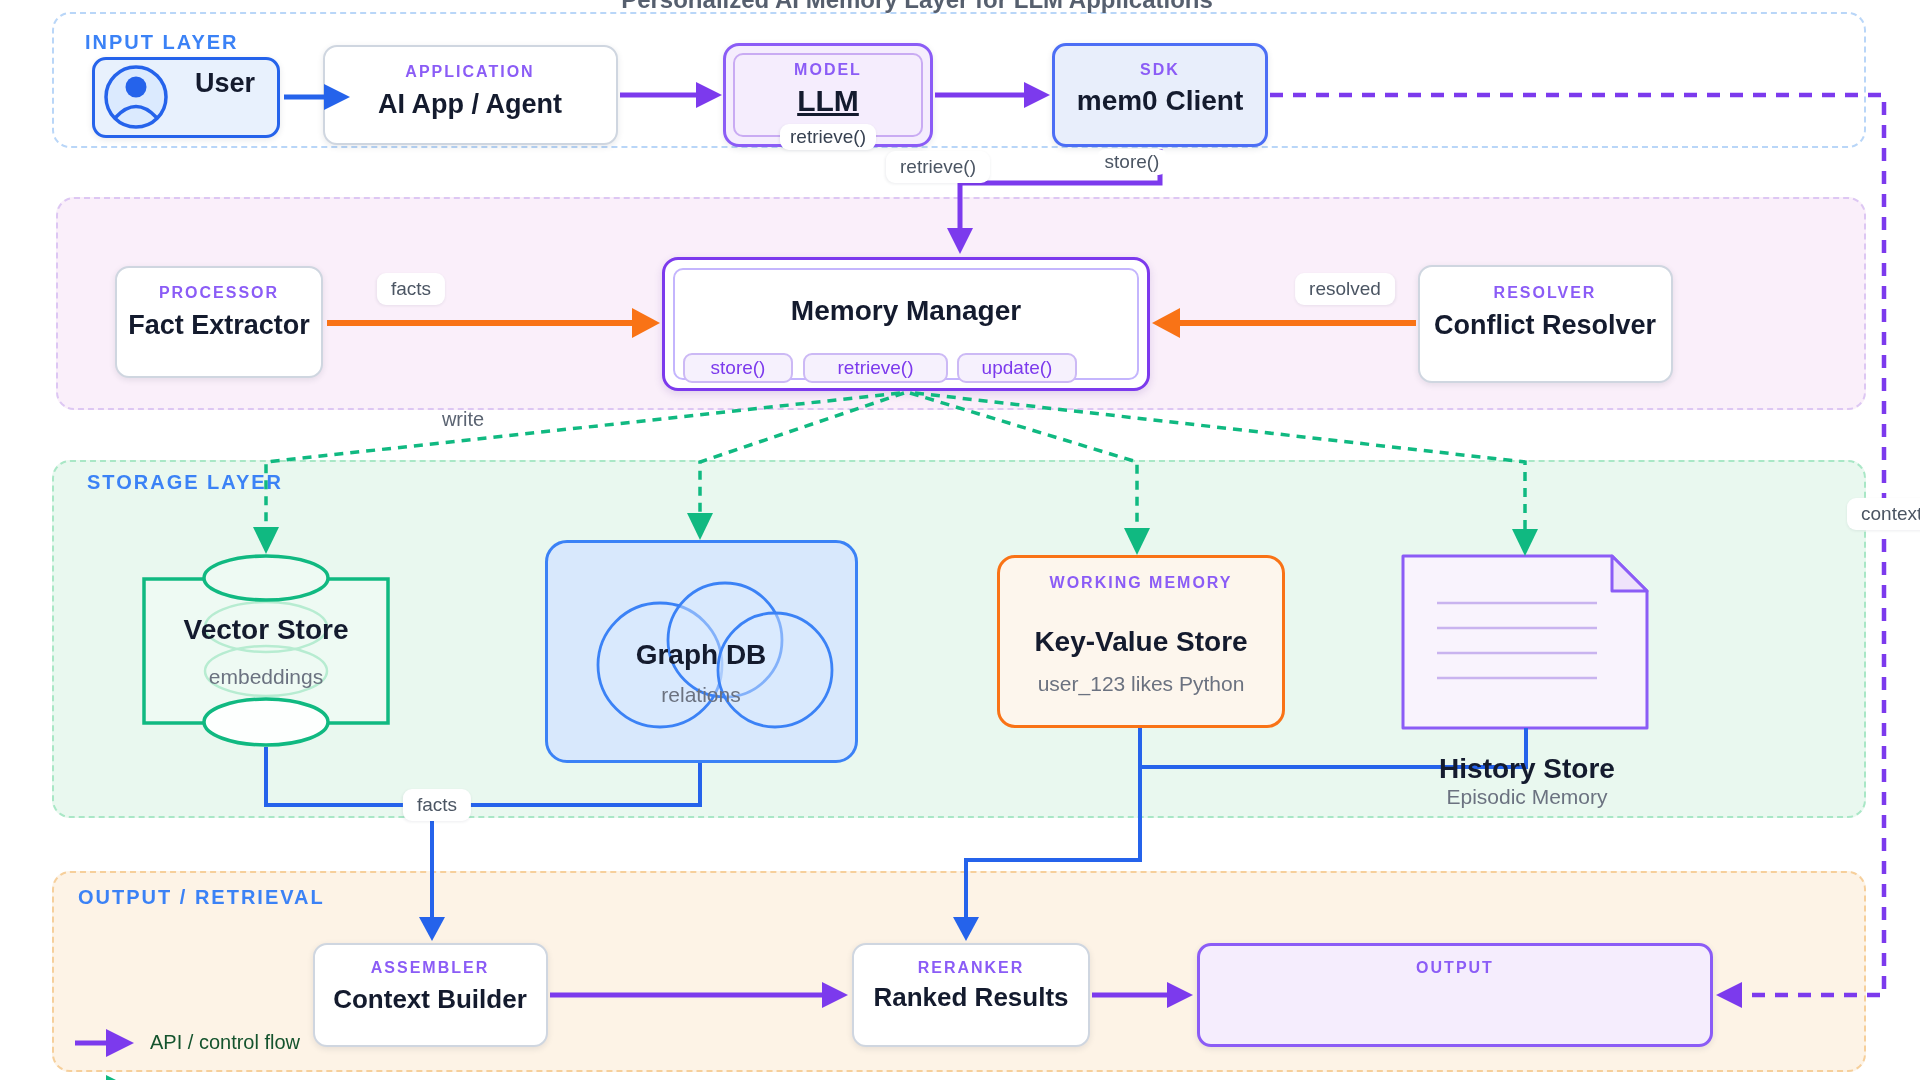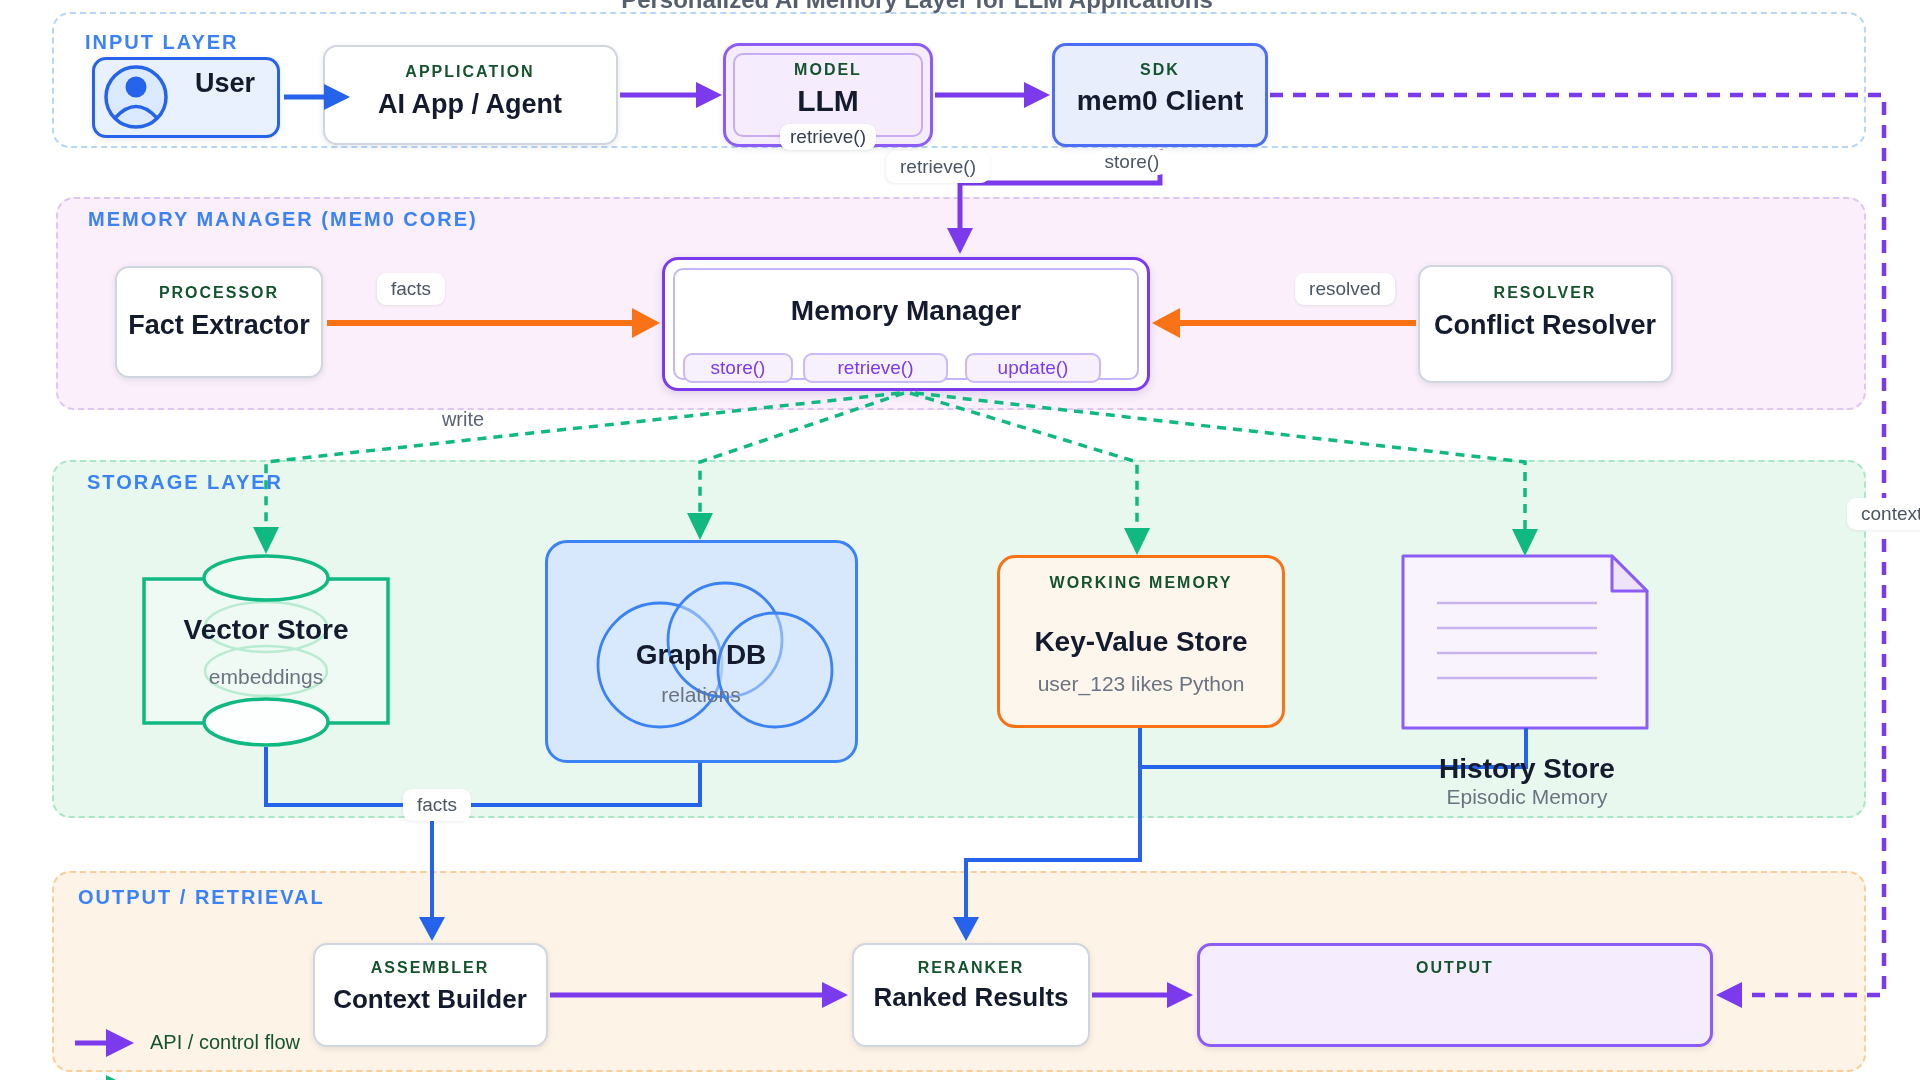--- a/index.html
+++ b/index.html
@@ -14,23 +14,23 @@
   .box{position:absolute;box-sizing:border-box;border-radius:14px;background:#fff;border:2.5px solid #cfd6e0;
        box-shadow:0 2px 6px rgba(30,41,59,.10);}
   .box.purple{border:3px solid #8b5cf6;background:#f5edfd;border-radius:16px;}
   .box.blue{border:3px solid #4c6ef5;background:#e8eefb;}
   .box.userbox{border:3px solid #2563eb;background:#e8f1fd;}
   .box.mm{border:3.5px solid #7c3aed;background:#ffffff;border-radius:16px;box-shadow:0 3px 8px rgba(76,29,149,.15);}
   .box.graph{border:3px solid #3b82f6;background:#d8e8fc;border-radius:22px;box-shadow:none;}
   .box.kv{border:3px solid #f97316;background:#fdf6ed;border-radius:18px;box-shadow:none;}
   .inner{position:absolute;inset:7px;border:2px solid #c9abf3;border-radius:10px;pointer-events:none;}
   .ctext{position:absolute;transform:translate(-50%,-50%);white-space:nowrap;}
-  .tag{font-size:16px;font-weight:bold;letter-spacing:2px;color:#14532d;}
+  .tag{font-size:16px;font-weight:bold;letter-spacing:2px;color:#8b5cf6;}
   .name{font-size:27px;font-weight:bold;color:#141b2e;}
-  .name.big{font-size:30px;}
+  .name.big{font-size:30px;text-decoration:underline;}
   .name.med{font-size:26px;}
   .sub{font-size:21px;color:#6b7280;}
   .pill{position:absolute;transform:translate(-50%,-50%);white-space:nowrap;background:#ffffff;
         color:#4b5563;font-size:19px;padding:5px 14px;border-radius:9px;box-shadow:0 1px 3px rgba(30,41,59,.08);}
   .plain{position:absolute;transform:translate(-50%,-50%);white-space:nowrap;color:#5b6472;font-size:20px;}
   .method{position:absolute;box-sizing:border-box;height:30px;line-height:26px;text-align:center;
           background:#f6f1fd;border:2px solid #ccb9f5;border-radius:9px;color:#7c3aed;font-size:19px;}
   .title{position:absolute;transform:translateX(-50%);white-space:nowrap;color:#565f6e;
          font-size:24px;font-weight:600;}
   .legendtext{position:absolute;white-space:nowrap;color:#14532d;font-size:20px;}
@@ -173,21 +173,20 @@
     </g>
     <g>
       <line x1="75" y1="1089" x2="110" y2="1089" stroke="#10b981" stroke-width="5"></line>
       <polygon points="106,1075 106,1103 134,1089" fill="#10b981"></polygon>
     </g>
   </svg>
 
   <div class="title z3" style="left:917px;top:-14px;">Personalized AI Memory Layer for LLM Applications</div>
 
   <div class="seclabel z3" style="left:85px;top:31px;">INPUT LAYER</div>
-  <div class="seclabel z3" style="left:88px;top:208px;">MEMORY MANAGER (MEM0 CORE)</div>
   <div class="seclabel z3" style="left:87px;top:471px;">STORAGE LAYER</div>
   <div class="seclabel z3" style="left:78px;top:886px;">OUTPUT / RETRIEVAL</div>
 
   <div class="ctext name z3" style="left:225px;top:83px;">User</div>
 
   <div class="ctext tag z3" style="left:470px;top:72px;">APPLICATION</div>
   <div class="ctext name z3" style="left:470px;top:104px;">AI App / Agent</div>
 
   <div class="ctext tag z3" style="left:828px;top:70px;">MODEL</div>
   <div class="ctext name big z3" style="left:828px;top:101px;">LLM</div>
@@ -195,21 +194,21 @@
 
   <div class="ctext tag z3" style="left:1160px;top:70px;">SDK</div>
   <div class="ctext name z3" style="left:1160px;top:101px;font-size:28px;">mem0 Client</div>
 
   <div class="ctext tag z3" style="left:219px;top:293px;">PROCESSOR</div>
   <div class="ctext name z3" style="left:219px;top:325px;">Fact Extractor</div>
 
   <div class="ctext name z3" style="left:906px;top:311px;font-size:28px;">Memory Manager</div>
   <div class="method z3" style="left:683px;top:353px;width:110px;">store()</div>
   <div class="method z3" style="left:803px;top:353px;width:145px;">retrieve()</div>
-  <div class="method z3" style="left:957px;top:353px;width:136px;margin-left:8px;">update()</div>
+  <div class="method z3" style="left:957px;top:353px;width:120px;">update()</div>
 
   <div class="ctext tag z3" style="left:1545px;top:293px;">RESOLVER</div>
   <div class="ctext name z3" style="left:1545px;top:325px;">Conflict Resolver</div>
 
   <div class="ctext name z3" style="left:266px;top:630px;font-size:28px;">Vector Store</div>
   <div class="ctext sub z3" style="left:266px;top:677px;">embeddings</div>
 
   <div class="ctext name z3" style="left:701px;top:655px;font-size:28px;">Graph DB</div>
   <div class="ctext sub z3" style="left:701px;top:695px;">relations</div>
 

